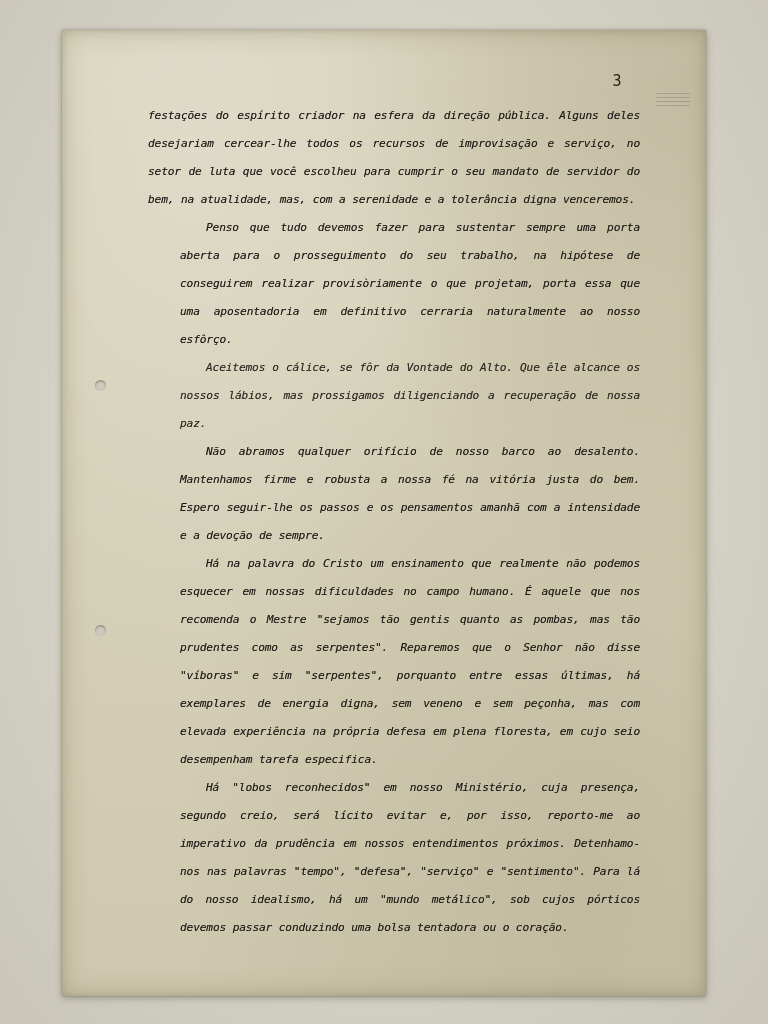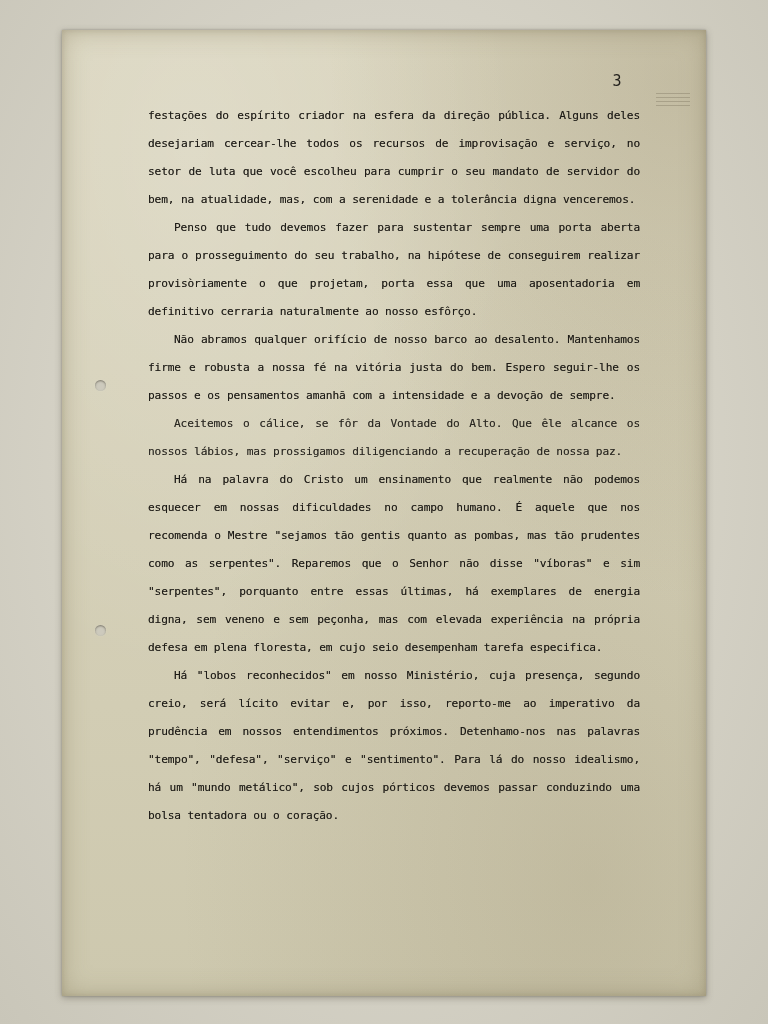--- a/index.html
+++ b/index.html
@@ -81,43 +81,45 @@
     width: 492px;
     font-size: 11.2px;
     line-height: 28.0px;
     color: #1d1b17;
     text-align: justify;
     letter-spacing: -0.15px;
     text-shadow: 0 0 0.6px rgba(40,36,28,0.55);
   }
   .body-text p {
     margin: 0;
+    font-style: italic;
   }
   .body-text p.indent {
     text-indent: 26px;
+    margin-left: 32px;
   }
   .fade-1 { opacity: 0.93; }
 </style>
 </head>
 <body>
 
 <div class="scan-area">
   <div class="page">
     <div class="page-texture"></div>
 
     <div class="page-number">3</div>
     <div class="smudge"></div>
 
     <div class="hole hole-1"></div>
     <div class="hole hole-2"></div>
 
     <div class="body-text">
       <p>festações do espírito criador  na esfera da direção pública. Alguns deles desejariam cercear-lhe todos os recursos de improvisação e serviço, no setor de luta que você escolheu para cumprir o seu mandato de servidor do bem, na atualidade, mas, com a serenidade e a tolerância digna venceremos.</p>
       <p class="indent">Penso que tudo devemos fazer para sustentar sempre uma porta aberta para o prosseguimento do seu trabalho, na hipótese de conseguirem realizar provisòriamente o que projetam, porta essa que uma aposentadoria em definitivo cerraria naturalmente ao nosso esfôrço.</p>
+      <p class="indent fade-1">Aceitemos o cálice, se fôr da Vontade do Alto. Que êle alcance os nossos lábios, mas prossigamos diligenciando a recuperação de nossa paz.</p>
       <p class="indent">Não abramos qualquer orifício de nosso barco ao desalento. Mantenhamos firme e robusta a nossa fé na vitória justa do bem. Espero seguir-lhe os passos e os pensamentos amanhã com a intensidade e a devoção de sempre.</p>
-      <p class="indent fade-1">Aceitemos o cálice, se fôr da Vontade do Alto. Que êle alcance os nossos lábios, mas prossigamos diligenciando a recuperação de nossa paz.</p>
       <p class="indent">Há na palavra do Cristo um ensinamento que realmente não podemos esquecer em nossas dificuldades no campo humano. É aquele que nos recomenda o Mestre "sejamos tão gentis quanto as pombas, mas tão prudentes como as serpentes". Reparemos que o Senhor não disse "víboras" e sim "serpentes", porquanto entre essas últimas, há exemplares de energia digna, sem veneno e sem peçonha, mas com elevada experiência na própria defesa em plena floresta, em cujo seio desempenham tarefa especifica.</p>
       <p class="indent">Há "lobos reconhecidos" em nosso Ministério, cuja presença, segundo creio, será lícito evitar e, por isso, reporto-me ao imperativo da prudência em nossos entendimentos próximos. Detenhamo-nos nas palavras "tempo", "defesa", "serviço" e "sentimento". Para lá do nosso idealismo, há um "mundo metálico", sob cujos pórticos devemos passar conduzindo uma bolsa tentadora ou o coração.</p>
     </div>
 
     <div class="edge-shade"></div>
   </div>
 </div>
 
 </body></html>

